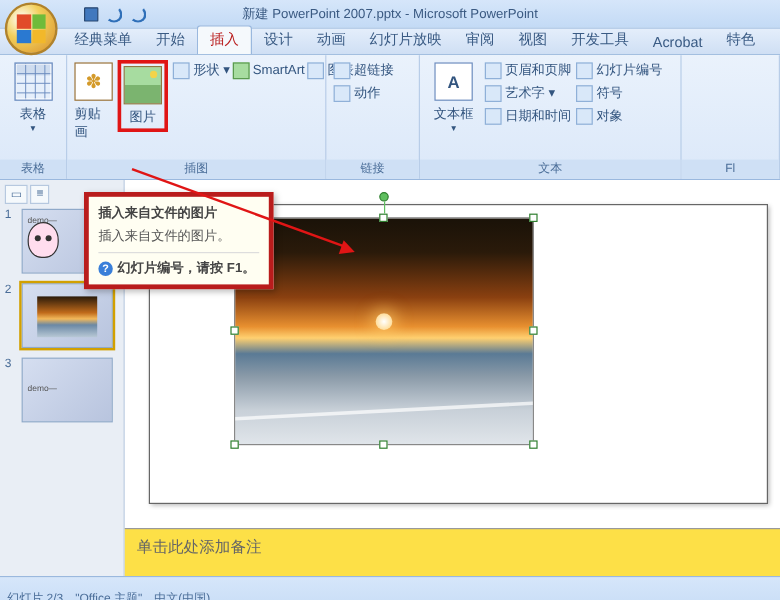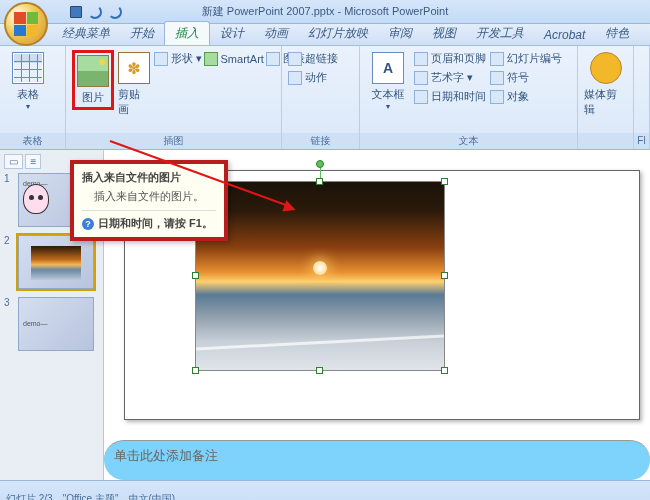--- a/index.html
+++ b/index.html
@@ -12,22 +12,22 @@
 .office-logo span:nth-child(1){background:#e14b2a;} .office-logo span:nth-child(2){background:#6fbb3a;} .office-logo span:nth-child(3){background:#2a79d1;} .office-logo span:nth-child(4){background:#f2b82a;}
 .qat { margin-left: 54px; display: flex; gap: 6px; align-items: center; }
 .qat-ico { width: 14px; height: 14px; display:inline-block; }
 .ico-save { width:12px; height:12px; background:#4178be; border:1px solid #28466f; border-radius:1px; }
 .ico-undo, .ico-redo { width:14px; height:14px; position:relative; }
 .ico-undo::before, .ico-redo::before { content:""; position:absolute; width:10px; height:10px; border:2px solid #2f6fb8; border-top-color:transparent; border-left-color:transparent; border-radius:50%; top:0; left:0;}
 .title-text { position:absolute; left:50%; transform:translateX(-50%); }
 
 
 .menubar { height: 22px; background: linear-gradient(to bottom,#e4eefb,#cfdff4); display: flex; align-items: end; padding-left: 52px; font-size: 12px; color: #3a5b84; border-bottom: 1px solid #a3bfe0; }
-.menu-tab { padding: 3px 10px; cursor: pointer; font-style: italic; }
-.menu-tab.active { background: #f5f9fc; border: 1px solid #9ab8de; border-bottom: none; border-radius: 3px 3px 0 0; color:#15803d; }
+.menu-tab { padding: 3px 10px; cursor: pointer; }
+.menu-tab.active { background: #f5f9fc; border: 1px solid #9ab8de; border-bottom: none; border-radius: 3px 3px 0 0; color:#b91c1c; }
 
 
 .ribbon { height: 104px; background: linear-gradient(to bottom,#eaf2fc,#dbe8f9); display: flex; border-bottom: 1px solid #9ab8de; }
 .ribbon-group { border-right: 1px solid #b8cde8; display: flex; flex-direction: column; }
 .group-body { flex: 1; display: flex; align-items: flex-start; padding: 4px 6px; gap: 4px; }
 .group-label { height: 16px; background: #cfe0f5; font-size: 10px; color: #4a6d98; text-align: center; line-height: 16px; }
 .big-btn { width: 44px; display: flex; flex-direction: column; align-items: center; font-size: 11px; color: #33557f; cursor: pointer; padding-top:2px;}
 .big-btn .ico { width: 32px; height: 32px; margin-bottom: 3px; }
 .big-btn .drop::after { content:"▾"; font-size:8px; display:block; }
 .highlight { border: 3px solid #e01515; padding: 2px; }
@@ -67,26 +67,26 @@
 .placed-image { position:absolute; top:10px; left:70px; width:250px; height:190px; background: linear-gradient(to bottom, #1a1208 0%, #2a1a0a 15%, #8a4010 35%, #e89030 48%, #ffd070 53%, #5a7a95 60%, #8a9aa8 70%, #c8d0d8 85%, #e0e5ea 100%); border:1px solid #888; }
 .sun { position:absolute; top:46%; left:50%; transform:translate(-50%,-50%); width:14px; height:14px; background:radial-gradient(circle,#fff,#ffd070); border-radius:50%; box-shadow:0 0 12px 4px rgba(255,200,100,0.6); }
 .foam { position:absolute; bottom:14%; left:0; right:0; height:3px; background:rgba(255,255,255,0.7); transform:skewY(-3deg);}
 .handle { width:7px; height:7px; background:#fff; border:1px solid #2f7f2f; position:absolute; }
 .handle.tl{top:-4px;left:-4px;} .handle.tm{top:-4px;left:calc(50% - 4px);} .handle.tr{top:-4px;right:-4px;}
 .handle.ml{top:calc(50% - 4px);left:-4px;} .handle.mr{top:calc(50% - 4px);right:-4px;}
 .handle.bl{bottom:-4px;left:-4px;} .handle.bm{bottom:-4px;left:calc(50% - 4px);} .handle.br{bottom:-4px;right:-4px;}
 .rot-handle { width:8px; height:8px; background:#5fbf5f; border:1px solid #2f7f2f; border-radius:50%; position:absolute; top:-22px; left:calc(50% - 4px);}
 .rot-line { position:absolute; top:-14px; left:50%; width:1px; height:10px; background:#5fbf5f;}
 
-.notes-bar { position:absolute; bottom:0; left:0; right:0; height:40px; border-top:1px solid #999; background:#7dd3fc; padding:6px 10px; font-size:13px; color:#666;border-radius:20px; }
+.notes-bar { position:absolute; bottom:0; left:0; right:0; height:40px; border-top:1px solid #999; background:#fde047; padding:6px 10px; font-size:13px; color:#666; }
 
 
 .tooltip { position:absolute; top:160px; left:70px; width:158px; background:#fffef2; border:4px solid #b91c1c; box-shadow: 2px 2px 5px rgba(0,0,0,0.25); padding:6px 8px; font-size:11px; color:#555; z-index:40;}
 .tooltip .tt-title { font-weight:bold; color:#444; margin-bottom:4px; }
-.tooltip .tt-body { margin-bottom:6px;text-align:center; }
+.tooltip .tt-body { margin-bottom:6px; }
 .tooltip .tt-help { border-top:1px solid #ddd; padding-top:5px; display:flex; align-items:center; gap:4px; font-weight:bold; color:#444;}
 .help-ico { width:12px; height:12px; border-radius:50%; background:#3a7fd9; color:#fff; font-size:9px; line-height:12px; text-align:center; }
 
 
 .arrow-line { position:absolute; top:140px; left:110px; width:190px; height:2px; background:#e01515; transform-origin:left center; transform:rotate(20deg); z-index:50;}
 .arrow-head { position:absolute; top:202px; left:284px; width:0; height:0; border-left:12px solid #e01515; border-top:6px solid transparent; border-bottom:6px solid transparent; transform:rotate(20deg); z-index:50;}
 
 
 .statusbar { height:36px; background:linear-gradient(to bottom,#d6e6fa,#c3daf5); border-top:1px solid #9ab8de; font-size:10px; color:#4a6d98; display:flex; align-items:center; padding:0 6px; gap:10px;}
 </style>
@@ -118,40 +118,40 @@
   <div class="menu-tab">动画</div>
   <div class="menu-tab">幻灯片放映</div>
   <div class="menu-tab">审阅</div>
   <div class="menu-tab">视图</div>
   <div class="menu-tab">开发工具</div>
   <div class="menu-tab">Acrobat</div>
   <div class="menu-tab">特色</div>
 </div>
 
 <div class="ribbon">
-  <div class="ribbon-group" style="width:66px">
+  <div class="ribbon-group" style="width:56px">
     <div class="group-body">
       <div class="big-btn">
         <div class="ico ico-table"></div>
         <span>表格</span>
         <span class="drop"></span>
       </div>
     </div>
     <div class="group-label">表格</div>
   </div>
 
   <div class="ribbon-group" style="width:216px">
     <div class="group-body">
+      <div class="big-btn">
+        <div class="ico ico-clip"></div>
+        <span>剪贴画</span>
+      </div>
       <div class="big-btn highlight">
         <div class="ico ico-pic"></div>
         <span>图片</span>
-      </div>
-      <div class="big-btn">
-        <div class="ico ico-clip"></div>
-        <span>剪贴画</span>
       </div>
       <div style="display:flex;gap:2px">
         <div class="small-row"><span class="sico sico-generic"></span><span>形状</span> ▾</div>
         <div class="small-row">
             <span class="sico sico-green"></span>
             <span>SmartArt</span>
           </div>
         <div class="small-row">
             <span class="sico sico-generic"></span>
             <span>图表</span>
@@ -206,29 +206,20 @@
           </div>
         <div class="small-row">
             <span class="sico sico-generic"></span>
             <span>对象</span>
           </div>
       </div>
     </div>
     <div class="group-label">文本</div>
   </div>
 
-  <div class="ribbon-group" style="width:56px">
-    <div class="group-body">
-      <div class="big-btn">
-        <div class="ico ico-media"></div>
-        <span>媒体剪辑</span>
-      </div>
-    </div>
-    <div class="group-label"></div>
-  </div>
 
   <div class="ribbon-group" style="flex:1">
     <div class="group-body"></div>
     <div class="group-label">Fl</div>
   </div>
 </div>
 
 <div class="workspace">
   <div class="thumb-panel">
     <div class="tabs-row">
@@ -277,21 +268,21 @@
       <span>单击此处添加备注</span>
     </div>
   </div>
 </div>
 
 <div class="tooltip">
   <div class="tt-title">插入来自文件的图片</div>
   <div class="tt-body">插入来自文件的图片。</div>
   <div class="tt-help">
     <span class="help-ico">?</span>
-    <span>日期和时间，请按 F1。</span>
+    <span>幻灯片编号，请按 F1。</span>
   </div>
 </div>
 
 <div class="arrow-line"></div>
 <div class="arrow-head"></div>
 
 <div class="statusbar">
   <span>幻灯片 2/3</span>
   <span>"Office 主题"</span>
   <span>中文(中国)</span>

